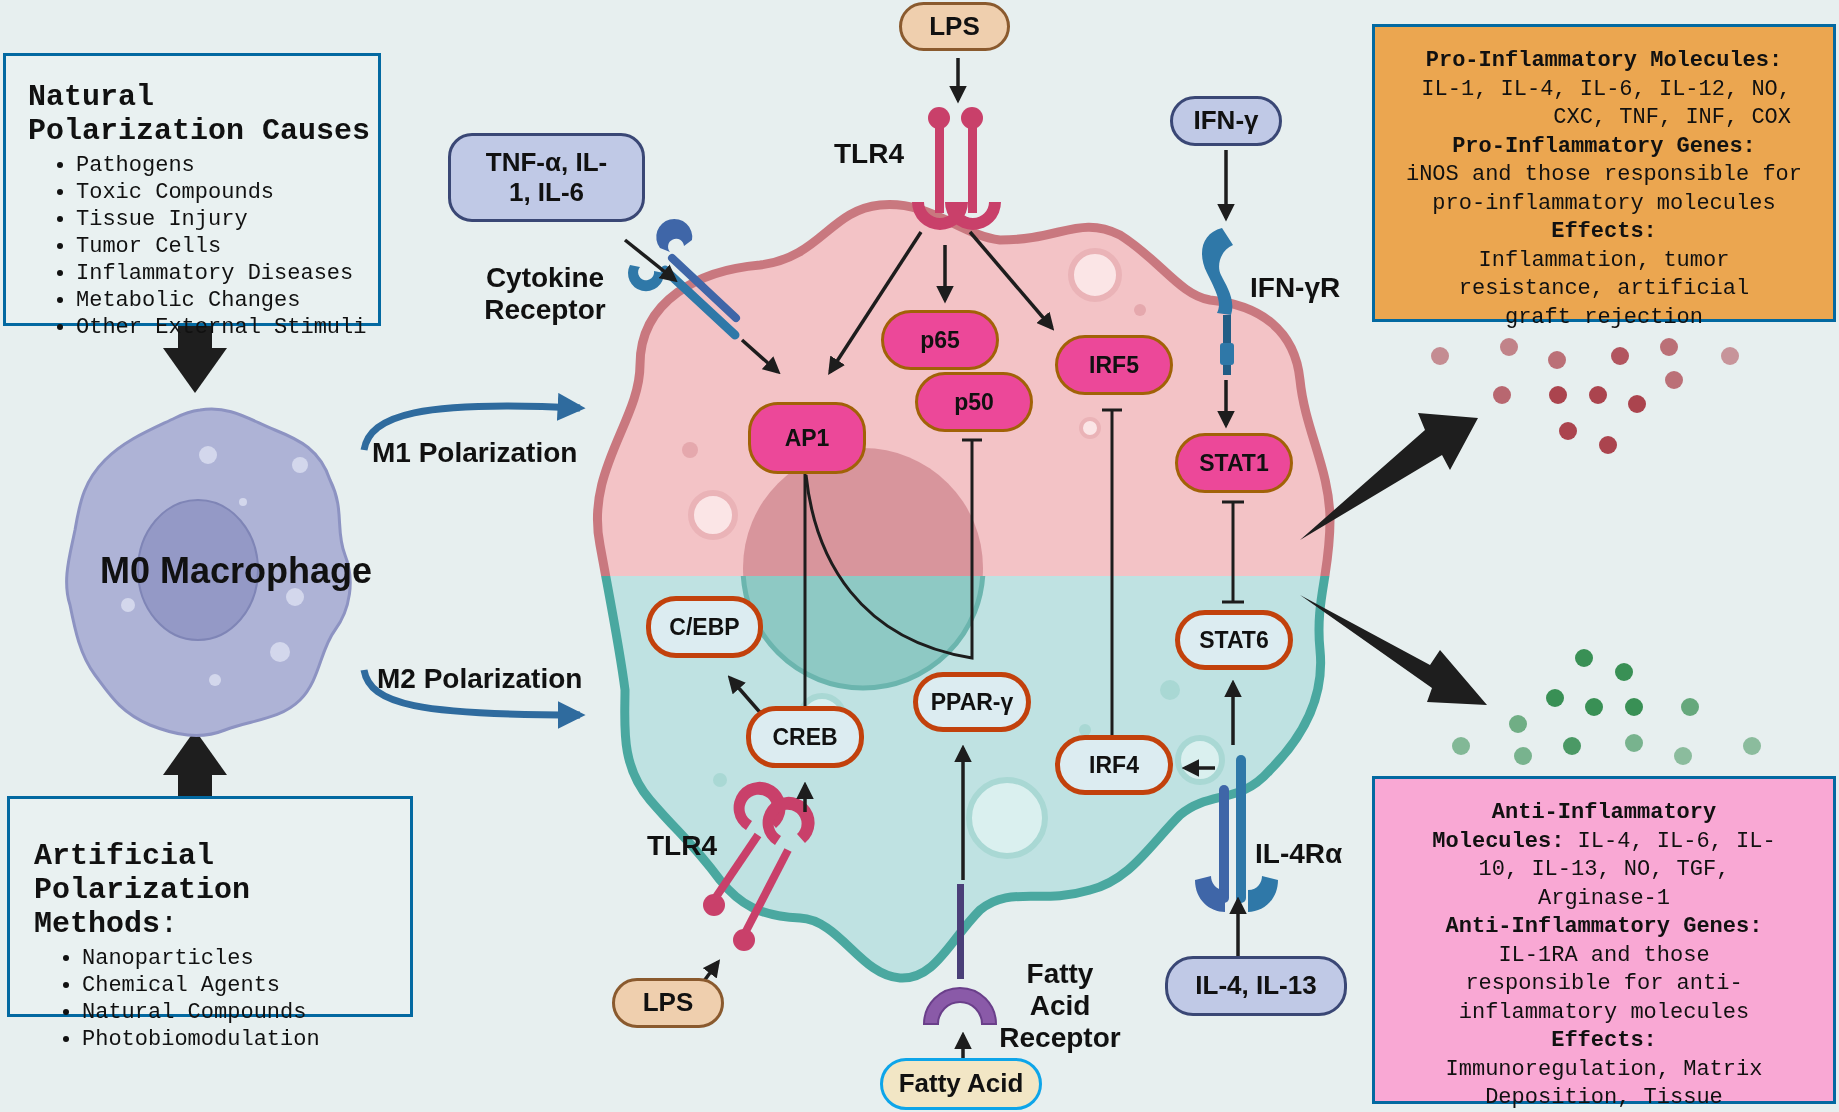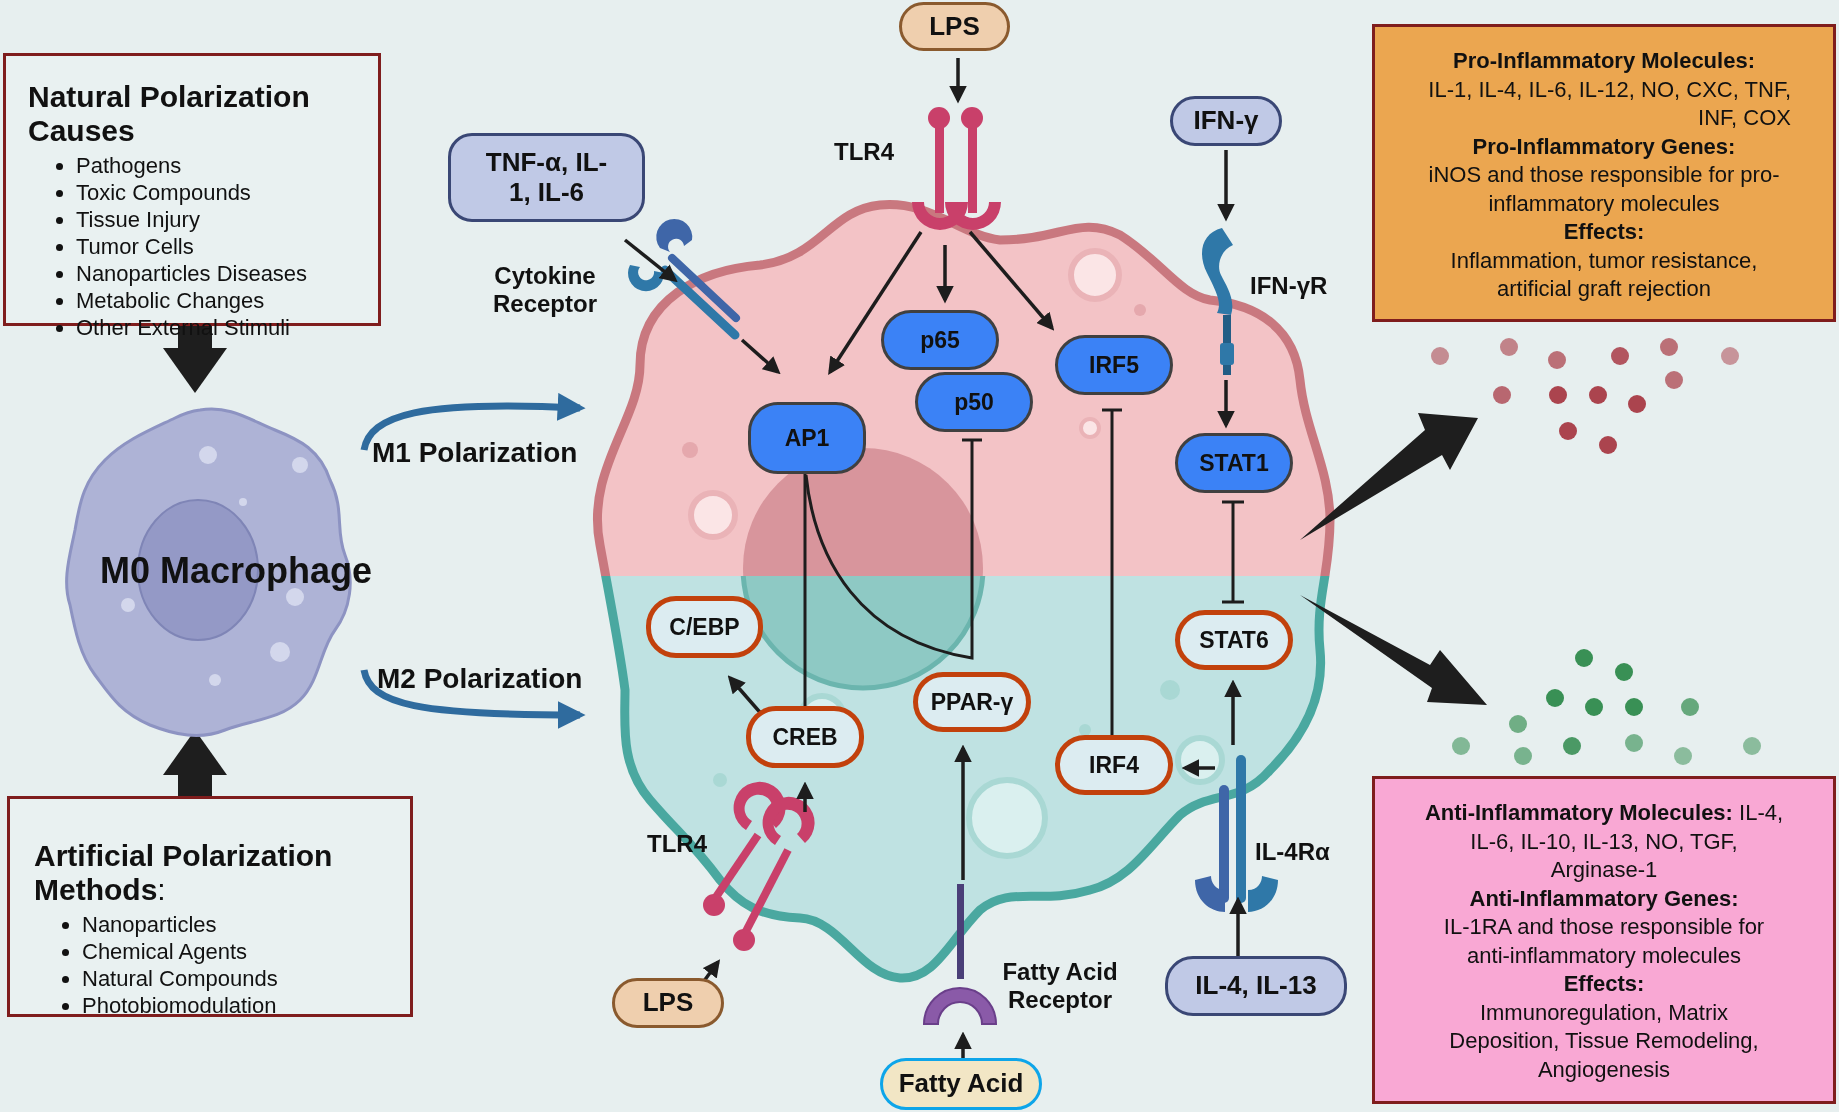--- a/index.html
+++ b/index.html
@@ -4,41 +4,42 @@
 <style>
   html, body { margin:0; padding:0; }
   body {
     width:1839px; height:1112px; position:relative; overflow:hidden;
     background:#e7efef;
     font-family:"Liberation Sans", sans-serif;
     color:#111;
   }
   .box {
     position:absolute; box-sizing:border-box;
-    border:3px solid #7f1d1d;
+    border:3px solid #0369a1;
+    font-family:Liberation Mono, monospace;
   }
   .left-box { background:#e9f1f1; }
   .left-box .heading { font-weight:bold; font-size:30px; }
   .left-box ul { margin:4px 0 0 0; padding-left:48px; font-size:22px; line-height:27px; }
   .left-box li { list-style:disc; }
   .info-box { text-align:center; font-size:22px; line-height:28.5px; padding:14px 18px; }
   .info-box b { font-weight:bold; }
   .orange { background:#eba650; }
   .greenbox { background:#f9a8d4; }
   .pill {
     position:absolute; box-sizing:border-box;
     border-radius:30px; display:flex; align-items:center; justify-content:center;
     font-weight:bold; text-align:center; line-height:1.15;
   }
-  .pill.tan { background:#3b82f6; border:3px solid #404040; font-size:23px; }
+  .pill.tan { background:#ec4899; border:3px solid #a16207; font-size:23px; }
   .pill.blue { background:#dcecf1; border:5px solid #c2410c; font-size:23px; }
   .pill.peach { background:#efcfae; border:3px solid #8a5a2e; font-size:26px; }
   .pill.lav { background:#c0c9e6; border:3px solid #3a4775; font-size:26px; border-radius:24px; }
   .pill.cream { background:#f2e6c5; border:3px solid #0ea5e9; font-size:26px; }
-  .label { position:absolute; font-weight:bold; font-size:24px; line-height:1.15; }
+  .label { position:absolute; font-weight:bold; font-size:28px; line-height:1.15; }
   .plabel { position:absolute; font-weight:bold; font-size:28px; }
   svg.layer { position:absolute; left:0; top:0; }
 </style>
 </head>
 <body>
 
 <svg class="layer" width="1839" height="1112">
   <defs>
     <marker id="ah" viewBox="0 0 10 10" refX="8" refY="5" markerWidth="5" markerHeight="5" orient="auto-start-reverse">
       <path d="M0,0 L10,5 L0,10 z" fill="#1d1d1d"></path>
@@ -222,21 +223,21 @@
     </g>
 </svg>
 
 <div class="box left-box" style="left:3px; top:53px; width:378px; height:273px; padding:24px 0 0 22px;">
   <div class="heading">Natural Polarization Causes</div>
   <ul>
     <li>Pathogens</li>
     <li>Toxic Compounds</li>
     <li>Tissue Injury</li>
     <li>Tumor Cells</li>
-    <li>Nanoparticles Diseases</li>
+    <li>Inflammatory Diseases</li>
     <li>Metabolic Changes</li>
     <li>Other External Stimuli</li>
   </ul>
 </div>
 
 <div class="box left-box" style="left:7px; top:796px; width:406px; height:221px; padding:40px 0 0 24px;">
   <div class="heading"><span>Artificial Polarization Methods</span><span style="font-weight:normal">:</span></div>
   <ul>
     <li>Nanoparticles</li>
     <li>Chemical Agents</li>

